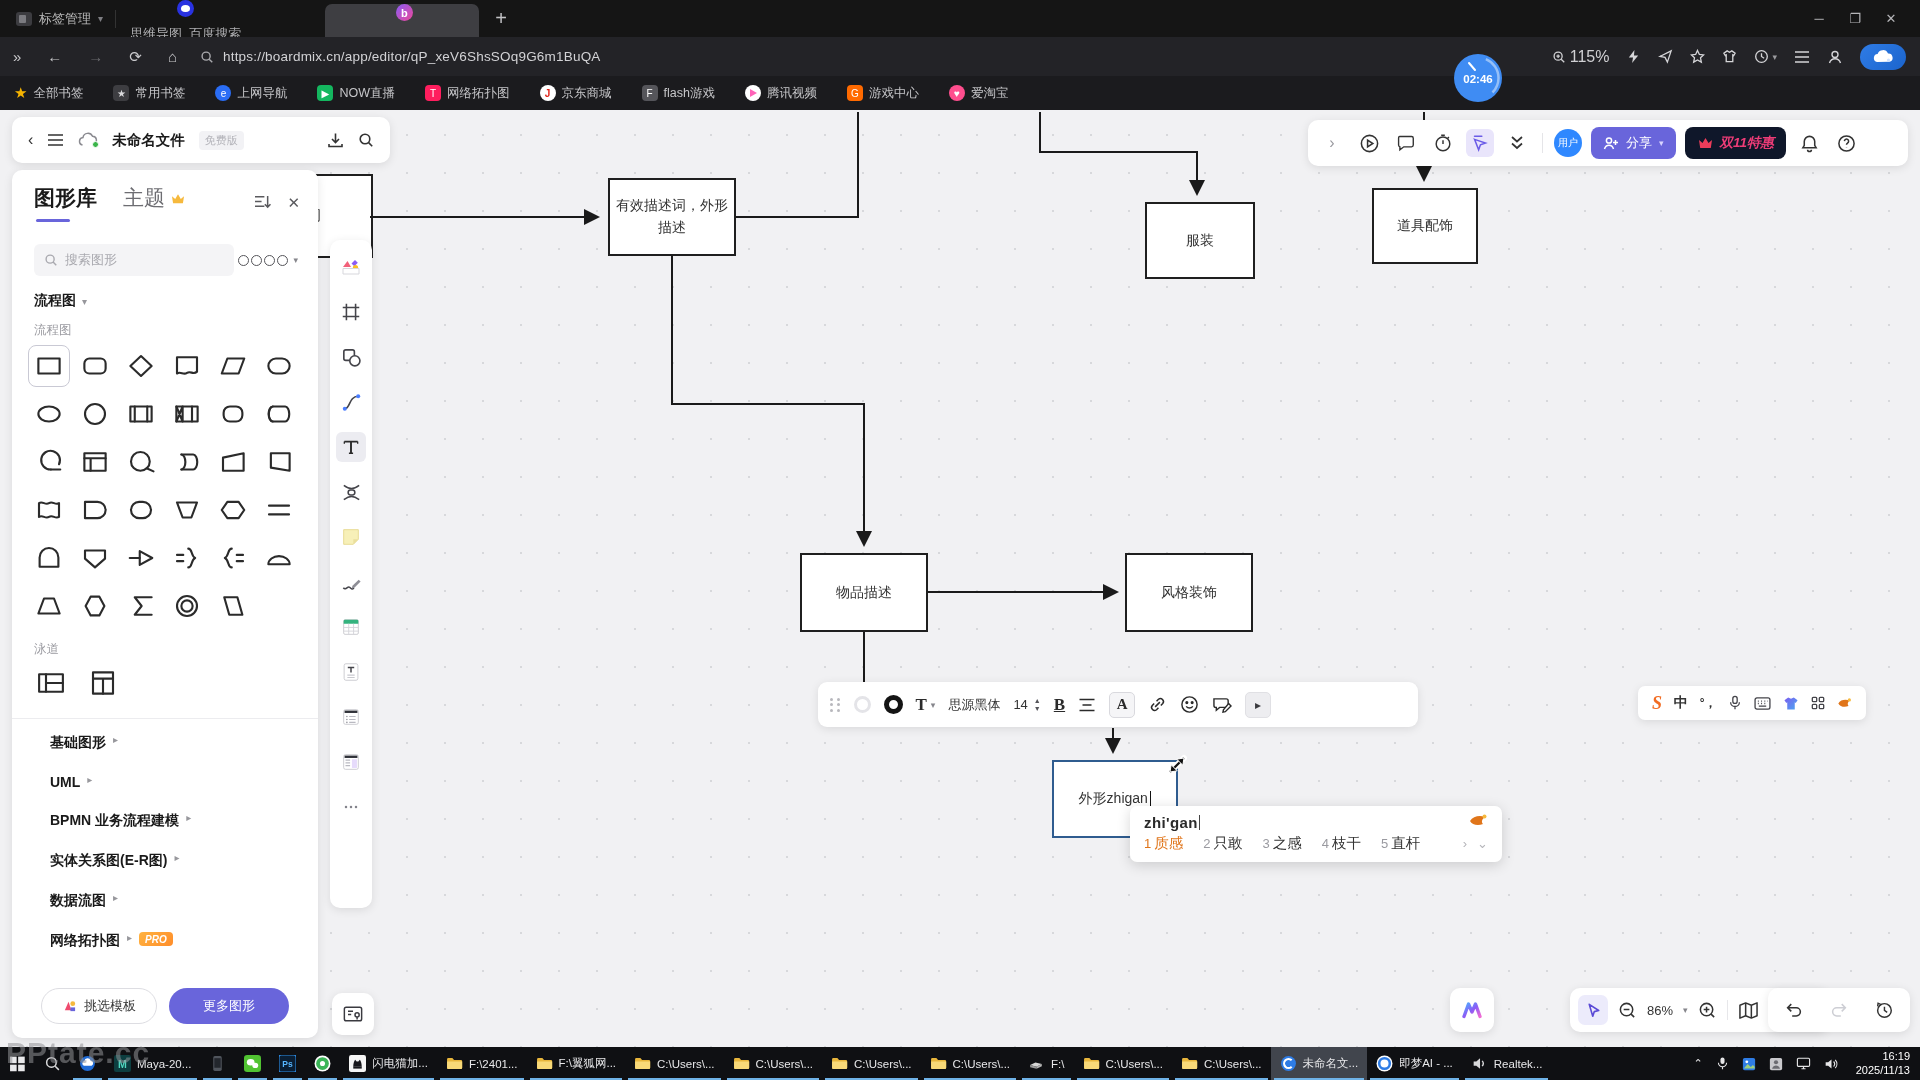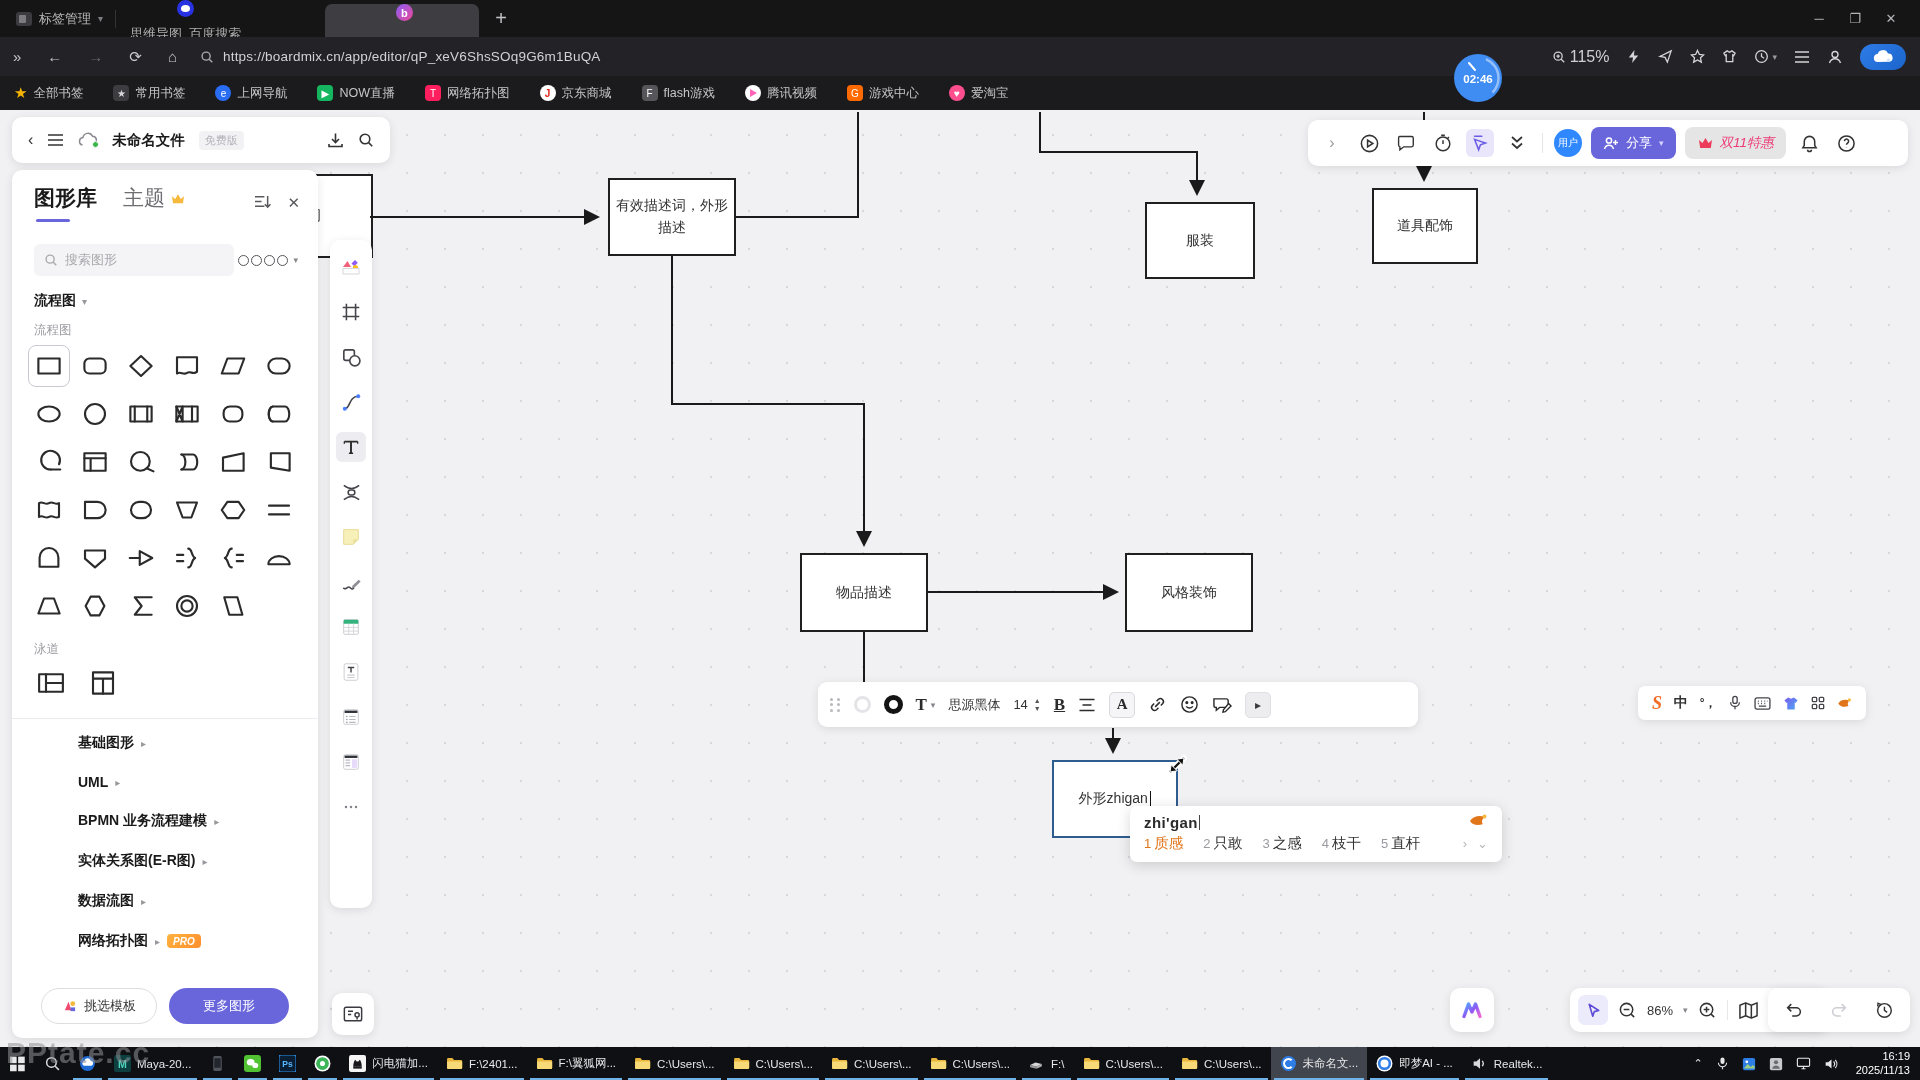--- a/index.html
+++ b/index.html
@@ -70,21 +70,21 @@
   .free-badge { font-size:11px; color:#b4b4ba; background:#f2f2f5; border-radius:4px; padding:2px 6px; }
   .cloud-sync { position:relative; width:20px; height:16px; }
   .cloud-sync svg { display:block; }
 
   .top-toolbar { left:1308px; top:120px; width:600px; height:46px; display:flex; align-items:center; gap:9px; padding:0 10px; }
   .tt-ic { width:28px; height:28px; display:flex; align-items:center; justify-content:center; border-radius:6px; color:#333; }
   .tt-ic.hl { background:#e9e5fb; }
   .tt-divider { width:1px; height:20px; background:#e5e5e8; margin:0 2px; }
   .user-badge { width:28px; height:28px; border-radius:50%; background:#2f88ff; color:#fff; font-size:10px; display:flex; align-items:center; justify-content:center; }
   .share-btn { height:32px; border-radius:8px; background:#6965db; color:#fff; font-size:13px; display:flex; align-items:center; gap:7px; padding:0 12px; }
-  .promo-btn { height:32px; border-radius:8px; background:#e5e5e5; color:#ed3c77; font-weight:normal; font-size:13.5px; font-style:italic; display:flex; align-items:center; gap:6px; padding:0 12px; }
+  .promo-btn { height:32px; border-radius:8px; background:#0f172a; color:#ed3c77; font-weight:bold; font-size:13.5px; font-style:italic; display:flex; align-items:center; gap:6px; padding:0 12px; }
 
   
   .panel { left:12px; top:170px; width:306px; height:868px; padding:14px 0 0 0; z-index:21; }
   .panel-head { display:flex; align-items:center; padding:0 18px 0 22px; }
   .p-tab { font-size:21px; color:#1a1a1a; font-weight:bold; position:relative; padding-bottom:10px; }
   .p-tab.inactive { color:#6d6d72; font-weight:normal; margin-left:26px; display:flex; gap:5px; align-items:center; }
   .p-tab.active:after { content:""; position:absolute; left:2px; bottom:0; width:34px; height:3px; border-radius:2px; background:#6965db; }
   .p-head-ics { margin-left:auto; display:flex; gap:16px; color:#5a5a5e; font-size:15px; }
   .search-row { display:flex; align-items:center; gap:4px; margin:22px 20px 0 22px; }
   .search-box { flex:1; height:32px; background:#f4f4f6; border-radius:6px; display:flex; align-items:center; gap:7px; padding:0 10px; color:#a9a9af; font-size:13px; }
@@ -94,21 +94,21 @@
   .sec-caret { color:#97979c; font-size:10px; }
   .sub-row { padding:0 22px; margin-top:12px; font-size:12.5px; color:#9b9ba1; }
   .shape-grid { display:grid; grid-template-columns:repeat(6,1fr); gap:6px 2px; padding:6px 16px 0 16px; }
   .cell { width:42px; height:42px; display:flex; align-items:center; justify-content:center; border-radius:8px; border:1.5px solid transparent; }
   .cell.selected { border-color:#c9c9d4; }
   .cell svg { width:30px; height:30px; }
   .cell svg * { fill:none; stroke:#2b2b2b; stroke-width:1.7; stroke-linejoin:round; stroke-linecap:round; }
   .swim-grid { display:flex; gap:10px; padding:4px 16px 0 18px; }
   .panel-divider { height:1px; background:#ececef; margin:14px 0 0 0; }
   .plist { margin-top:4px; }
-  .plist-row { display:flex; align-items:center; gap:7px; padding:11px 26px; font-size:14px; color:#1a1a1a; font-weight:bold;margin-left:40px; }
+  .plist-row { display:flex; align-items:flex-start; gap:7px; padding:11px 38px; font-size:14px; color:#1a1a1a; font-weight:bold; }
   .plist-row .sec-caret { font-weight:normal; }
   .pro-badge { background:linear-gradient(135deg,#ffb340,#ff8d2a); color:#fff; font-size:10px; font-weight:bold; border-radius:4px; padding:1.5px 6px; font-style:italic; }
   .panel-btns { position:absolute; left:0; bottom:14px; width:100%; display:flex; gap:12px; justify-content:center; align-items:center; }
   .btn-outline { height:36px; border-radius:18px; border:1px solid #ddddE2; background:#fff; color:#333; font-size:13px; display:flex; align-items:center; gap:7px; padding:0 20px; }
   .btn-primary { height:36px; border-radius:18px; background:#6965db; color:#fff; font-size:13px; display:flex; align-items:center; padding:0 34px; }
 
   
   .vtoolbar { left:330px; top:240px; width:42px; height:668px; display:flex; flex-direction:column; align-items:center; padding:12px 0; gap:15px; z-index:20; }
   .vt-ic { width:30px; height:30px; border-radius:6px; display:flex; align-items:center; justify-content:center; }
   .vt-ic.sel { background:#ececf1; }

